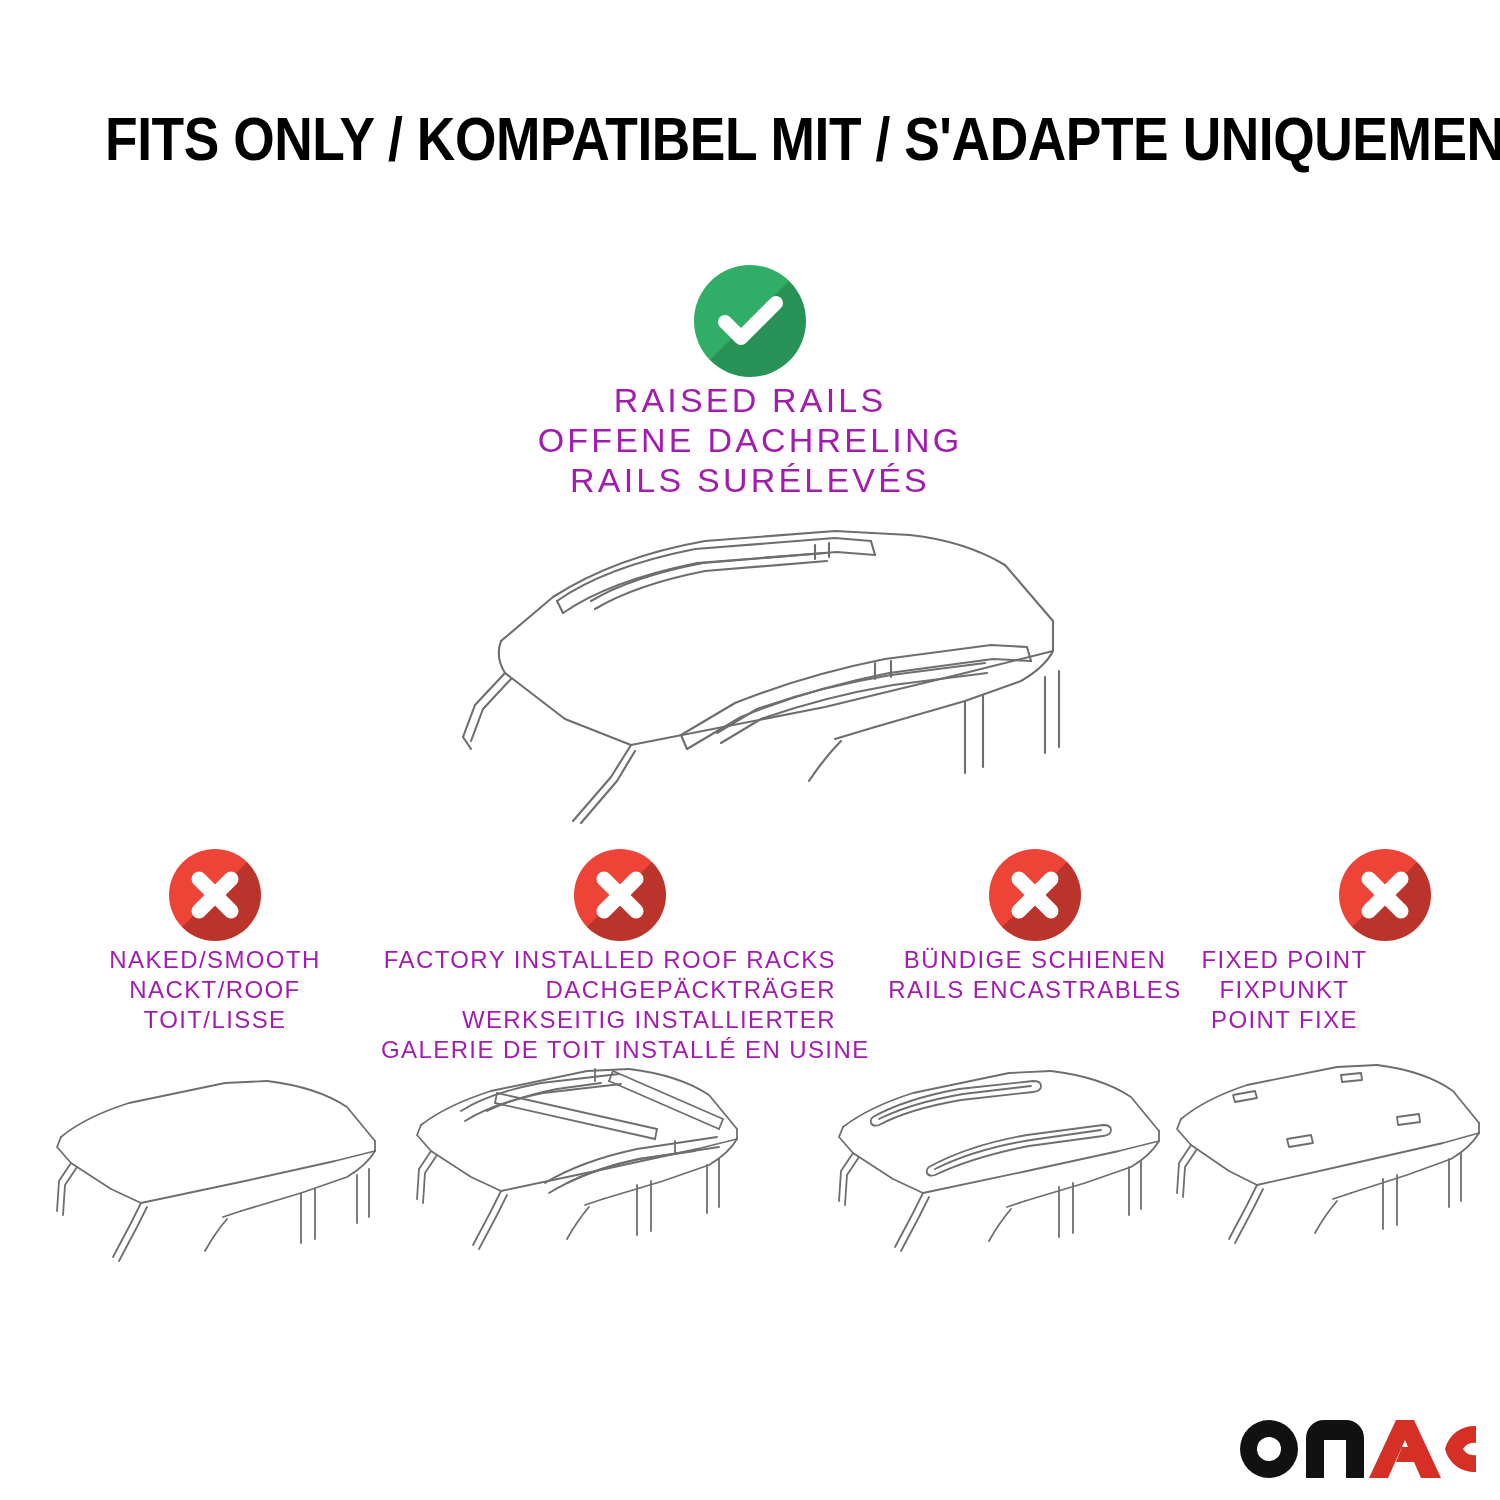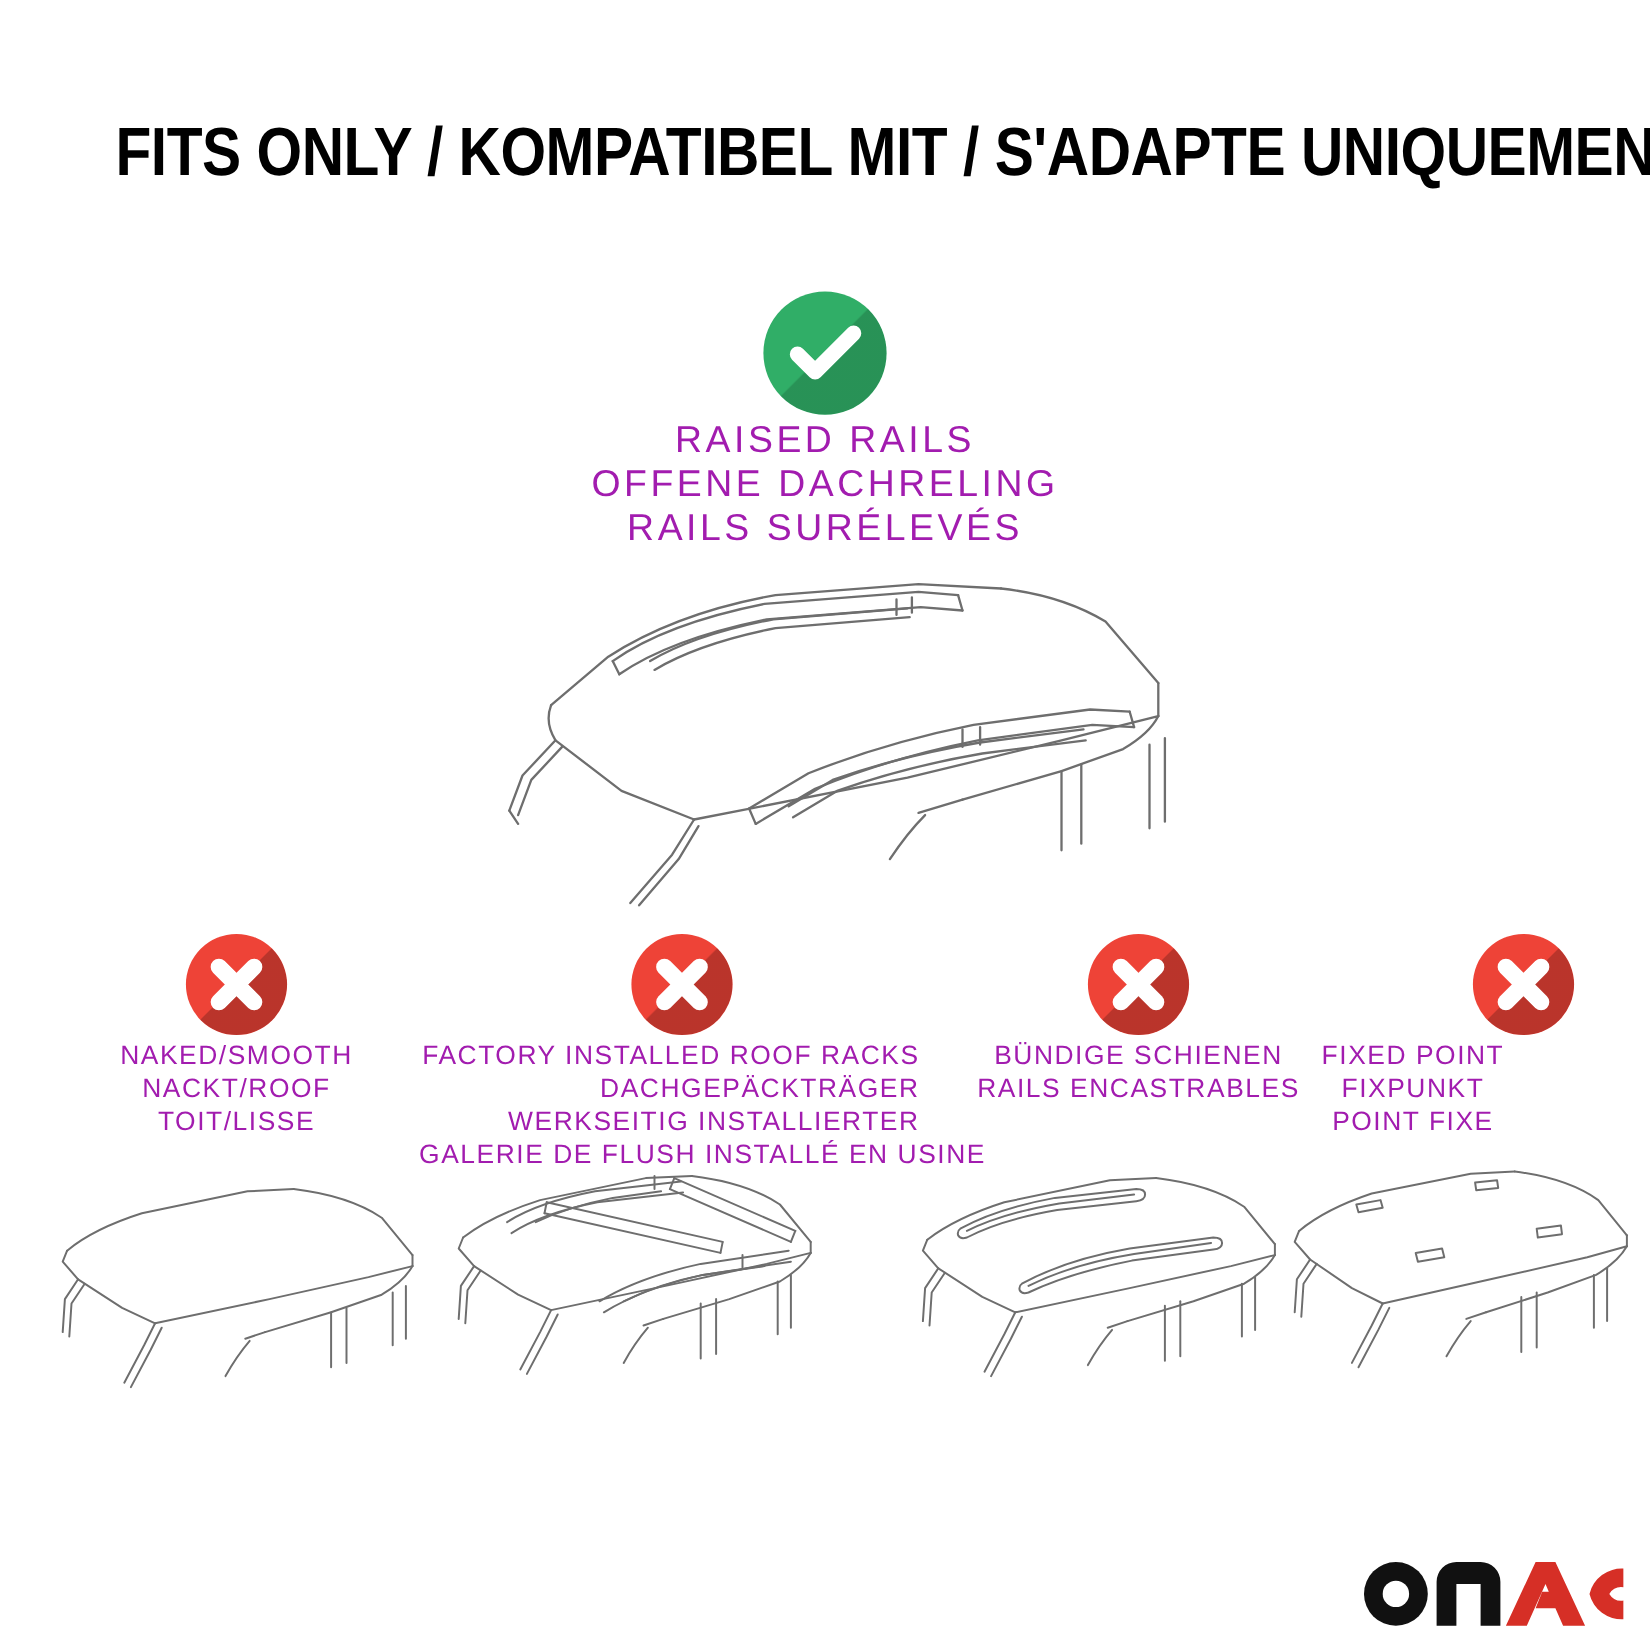--- a/index.html
+++ b/index.html
@@ -239,21 +239,21 @@
 <div class="label-block nofit-label" id="nofit-label-1">
   <span class="ln">NAKED/SMOOTH</span>
   <span class="ln">NACKT/ROOF</span>
   <span class="ln">TOIT/LISSE</span>
 </div>
 
 <div class="label-block nofit-label" id="nofit-label-2">
   <span class="ln">FACTORY INSTALLED ROOF RACKS</span>
   <span class="ln">DACHGEPÄCKTRÄGER</span>
   <span class="ln">WERKSEITIG INSTALLIERTER</span>
-  <span class="ln">GALERIE DE FLUSH INSTALLÉ EN USINE</span>
+  <span class="ln">GALERIE DE TOIT INSTALLÉ EN USINE</span>
 </div>
 
 <div class="label-block nofit-label" id="nofit-label-3">
   <span class="ln">BÜNDIGE SCHIENEN</span>
   <span class="ln">RAILS ENCASTRABLES</span>
 </div>
 
 <div class="label-block nofit-label" id="nofit-label-4">
   <span class="ln">FIXED POINT</span>
   <span class="ln">FIXPUNKT</span>

